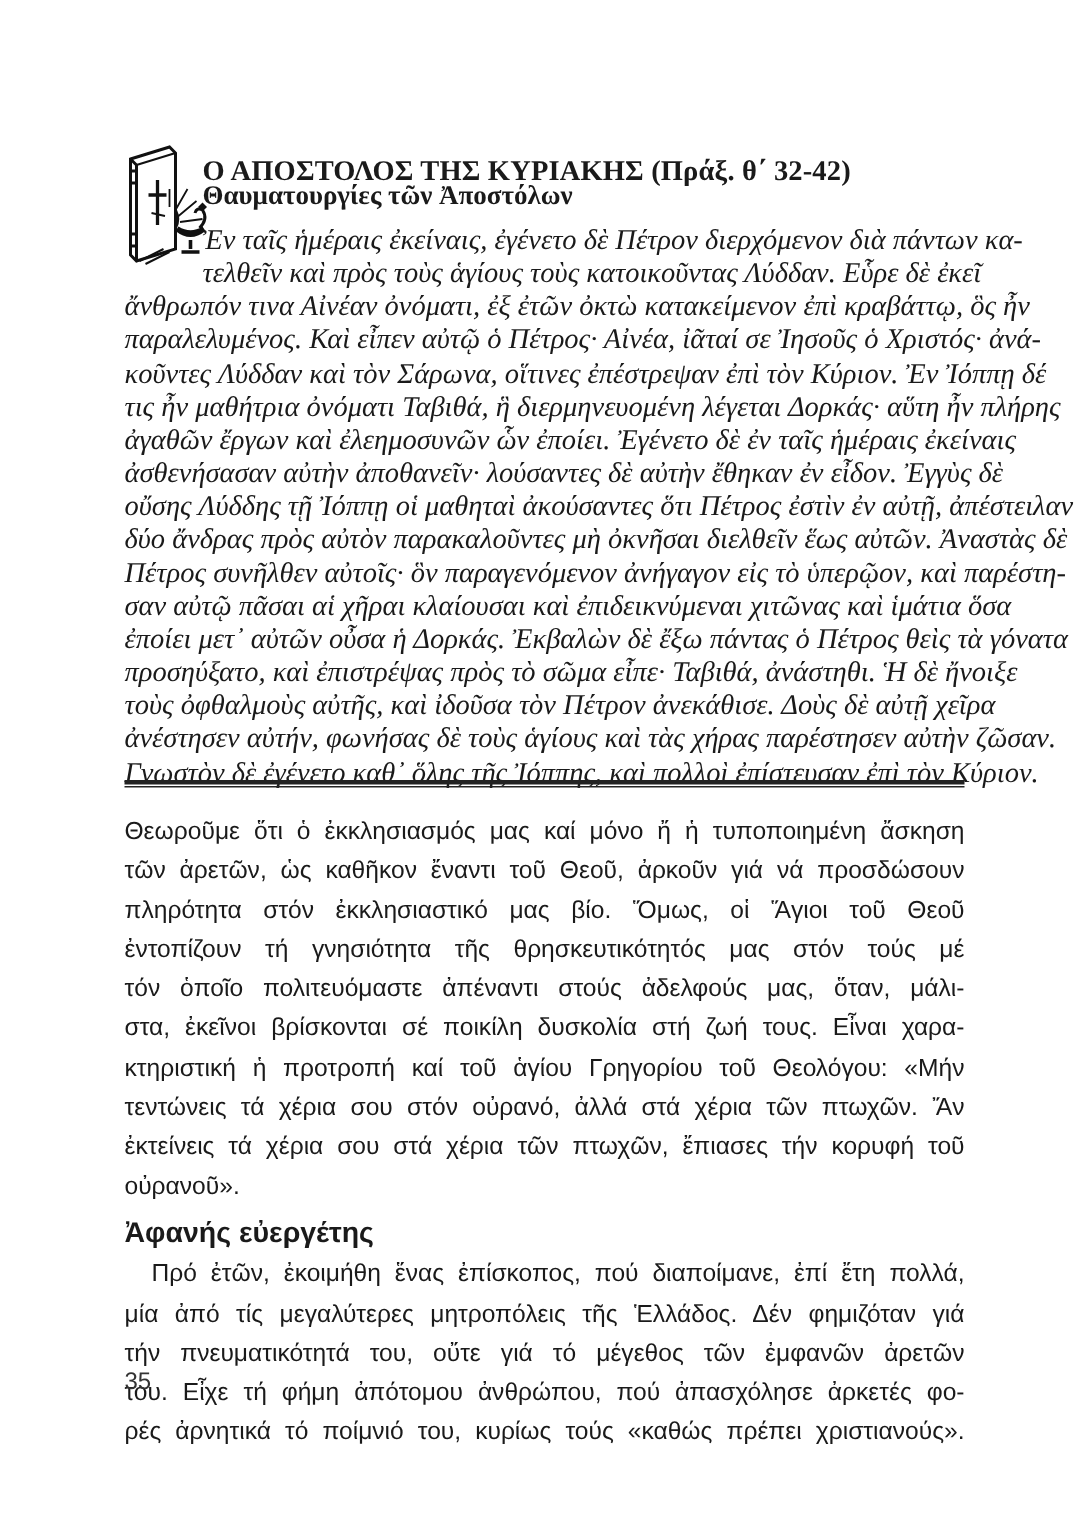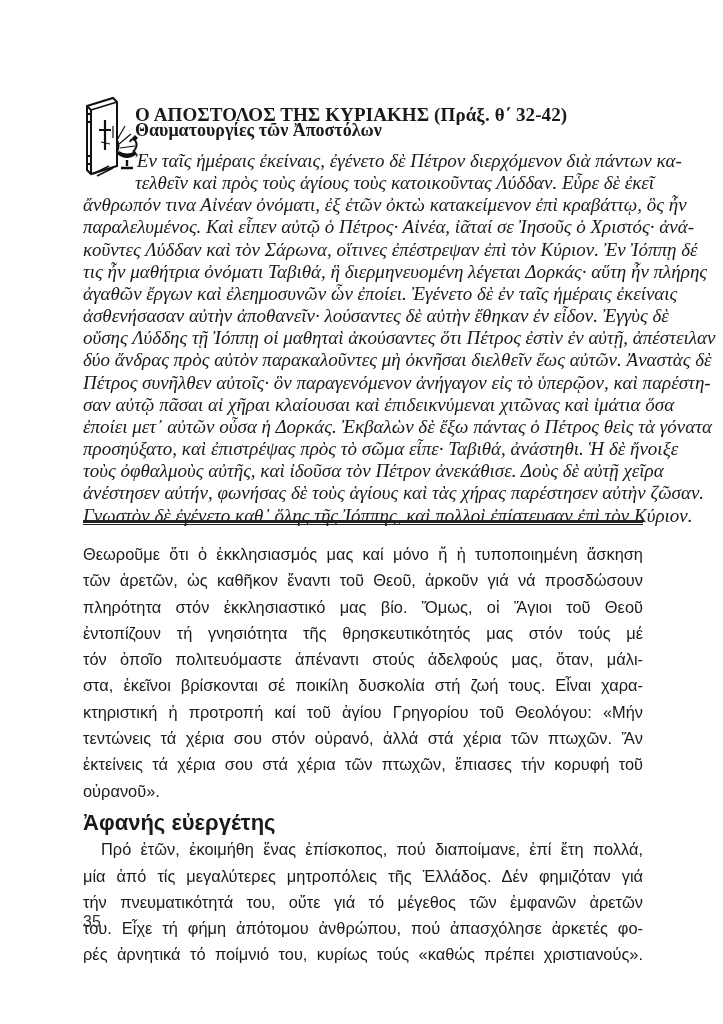--- a/index.html
+++ b/index.html
@@ -17,21 +17,21 @@
   .reading .line.indent { padding-left:52px; }
 
   .rule { position:absolute; left:83px; top:520px; width:560px; height:6px; }
   .rule .thick { position:absolute; left:0; top:0; width:100%; height:3px; background:#222; }
   .rule .thin { position:absolute; left:0; top:4px; width:100%; height:1px; background:#222; }
 
   .body { position:absolute; left:83px; top:541px; width:560px; font-family:"Liberation Sans", sans-serif; font-size:16.4px; line-height:26.3px; }
   .body .line { display:block; white-space:nowrap; text-align:justify; text-align-last:justify; }
   .body .line.last { text-align-last:left; }
   .body .line.indent { padding-left:18px; }
-  .body h3 { margin:0; font-family:"Liberation Sans", sans-serif; font-weight:bold; font-size:22px; line-height:26.3px; padding-top:6px; }
+  .body h3 { margin:0; font-family:"Liberation Sans", sans-serif; font-weight:bold; font-size:19px; line-height:26.3px; padding-top:6px; }
 
   .pagenum { position:absolute; left:83px; top:913px; font-family:"Liberation Sans", sans-serif; font-size:16px; color:#333; }
 </style>
 </head>
 <body>
 
 <div class="page">
 
   <div class="header">
     <svg class="icon" viewBox="0 0 58 82" xmlns="http://www.w3.org/2000/svg">

